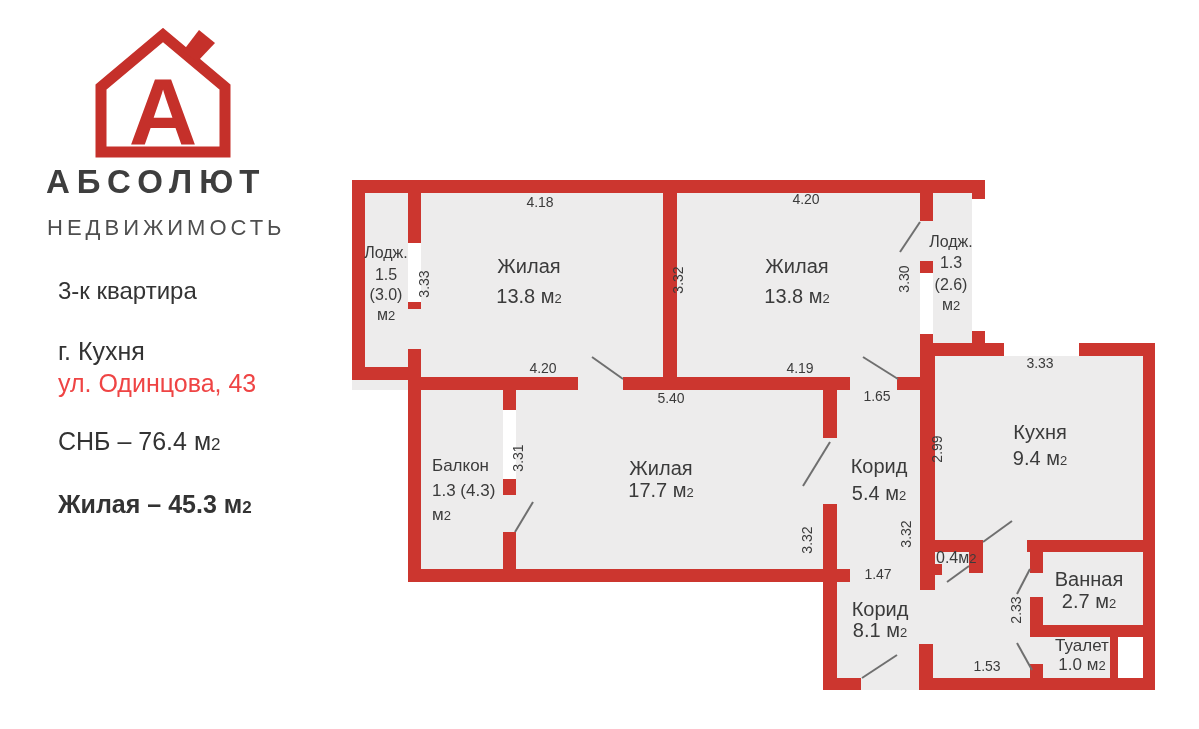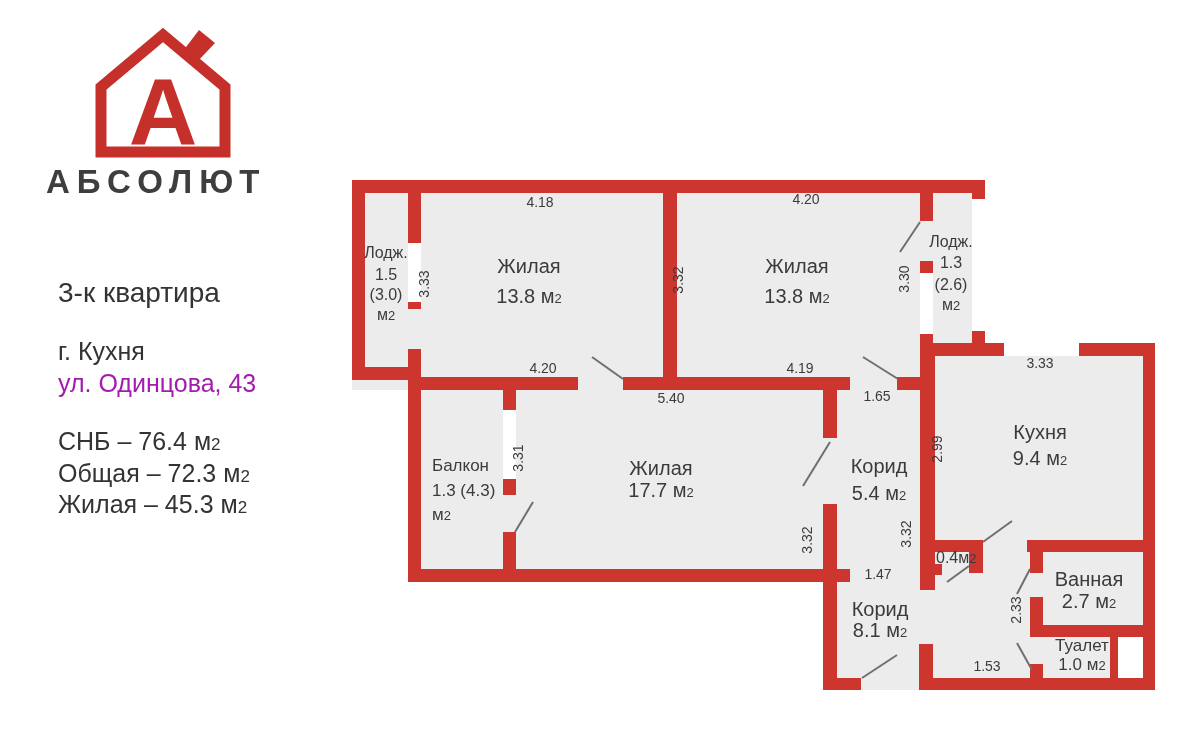--- a/index.html
+++ b/index.html
@@ -4,25 +4,25 @@
 <style>
   html,body{margin:0;padding:0;background:#fff;}
   .stage{
     position:relative;width:1199px;height:729px;background:#fff;overflow:hidden;
     font-family:"Liberation Sans", sans-serif;color:var(--ink,#3b3b3b);
   }
   .abs{position:absolute;}
   
   .brand-name{left:46px;top:163px;font-size:33px;font-weight:bold;letter-spacing:7px;color:#3e3e3e;}
   .brand-sub{left:47px;top:215px;font-size:22px;letter-spacing:4px;color:#4e4e4e;}
-  .lst-title{left:58px;top:277px;font-size:28px;color:#333;}
+  .lst-title{left:58px;top:277px;font-size:24px;color:#333;}
   .lst-city{left:58px;top:337px;font-size:25px;color:#333;}
-  .lst-addr{left:58px;top:369px;font-size:25px;color:#a21caf;}
+  .lst-addr{left:58px;top:369px;font-size:25px;color:#ef4444;}
   .area-line{font-size:25px;color:#333;left:58px;}
-  .a1{top:427px;} .a2{top:459px;} .a3{top:490px;}
+  .a1{top:427px;} .a2{top:459px;} .a3{top:490px;font-weight:bold;}
   .sub2{font-size:17px;}
   
   svg.plan{position:absolute;left:0;top:0;}
   .floor rect{fill:var(--floor,#edecec);}
   .wall rect{fill:var(--wall,#cc362f);}
   .win rect{fill:#ffffff;}
   .door line{stroke:var(--door_line,#6f6f6f);stroke-width:2;fill:none;}
   text{fill:var(--ink,#3b3b3b);}
   .rl{font-size:20px;}   
   .rs{font-size:16px;}   
@@ -40,27 +40,27 @@
 
 <div class="stage">
 
   <svg class="abs" style="left:88px;top:28px;" width="150" height="138" viewBox="0 0 150 138">
     <path class="logo-house" d="M75,7 L13,59 L13,124 L137,124 L137,59 Z"></path>
     <polygon class="logo-fill" points="111,2 127,15 109,34 95,23"></polygon>
     <text class="logo-letter" x="75" y="117">А</text>
   </svg>
 
   <div class="abs brand-name">АБСОЛЮТ</div>
+  <div class="abs brand-sub">НЕДВИЖИМОСТЬ</div>
 
   <div class="abs lst-title">3-к квартира</div>
   <div class="abs lst-city">г. Кухня</div>
   <div class="abs lst-addr">ул. Одинцова, 43</div>
 
   <div class="abs area-line a1"><span>СНБ – 76.4 м</span><span class="sub2">2</span></div>
-  <div class="abs area-line a2"><span>Общая –  72.3 м</span><span class="sub2">2</span></div>
   <div class="abs area-line a3"><span>Жилая – 45.3 м</span><span class="sub2">2</span></div>
 
   <svg class="plan" width="1199" height="729" viewBox="0 0 1199 729">
 
     <g class="floor" shape-rendering="crispEdges">
       <rect x="352" y="180" width="633" height="210"></rect>
       <rect x="408" y="380" width="442" height="202"></rect>
       <rect x="823" y="378" width="112" height="312"></rect>
       <rect x="920" y="343" width="235" height="347"></rect>
       <rect x="823" y="552" width="332" height="138"></rect>

